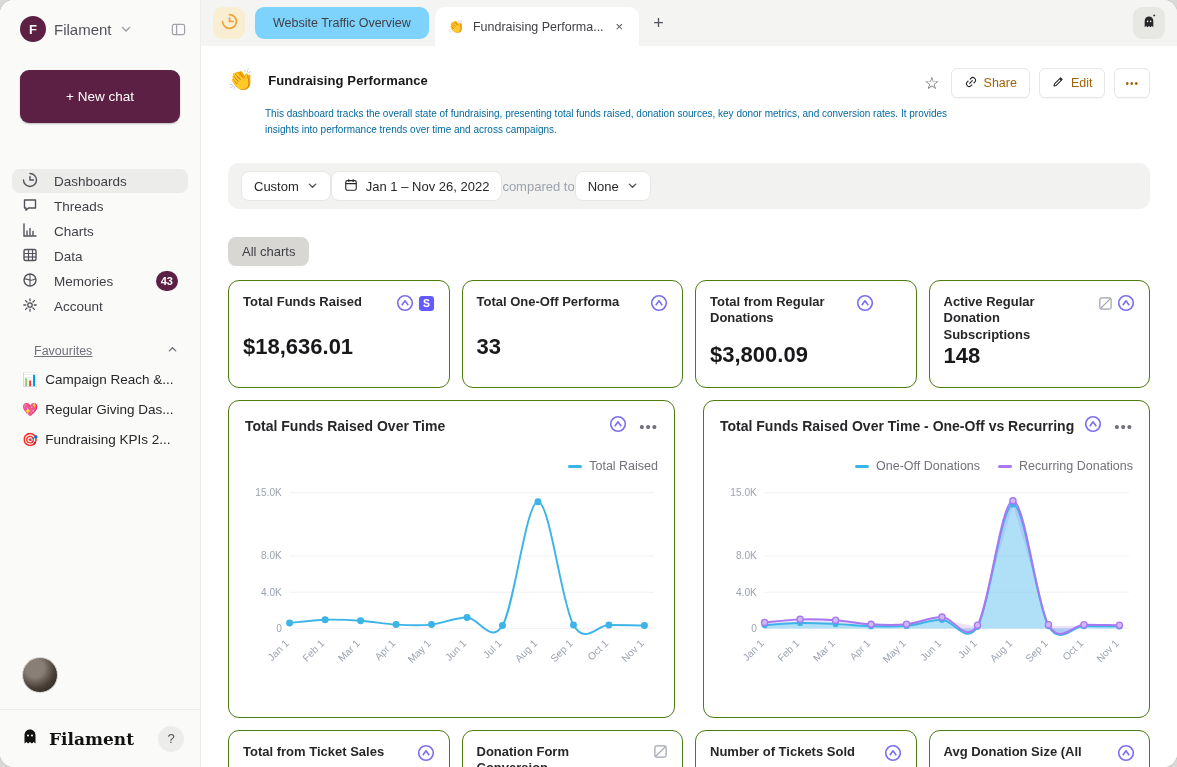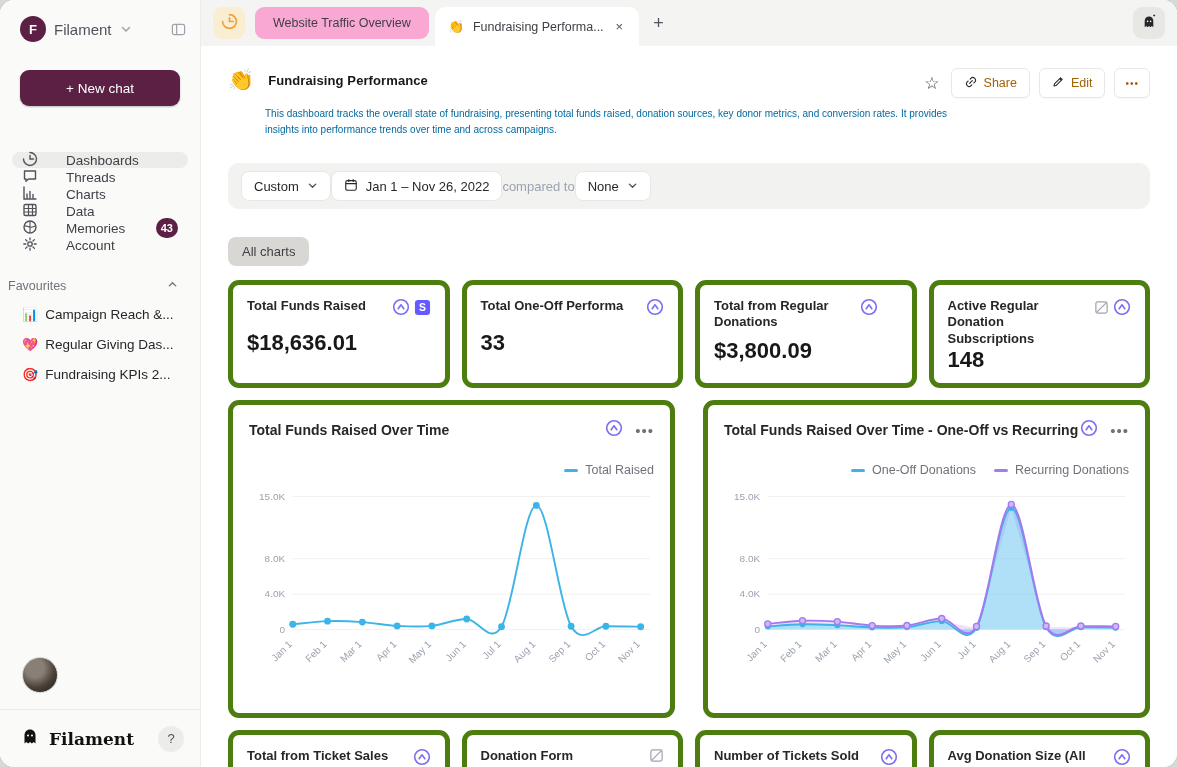--- a/index.html
+++ b/index.html
@@ -6,43 +6,43 @@
   html,body { width:1177px; height:767px; background:#d9d9d7; font-family:"Liberation Sans", sans-serif; overflow:hidden; }
   .window { width:1177px; height:767px; border-radius:14px; overflow:hidden; display:flex; background:#fff; box-shadow:0 0 0 1px rgba(0,0,0,.07); }
 
   
   .sidebar { width:201px; min-width:201px; background:#fafaf9; border-right:1px solid #ececea; display:flex; flex-direction:column; }
   .sb-head { display:flex; align-items:center; gap:8px; padding:16px 14px 10px 20px; }
   .sb-logo { width:26px; height:26px; border-radius:50%; background:#5c2044; color:#fff; font-size:13px; font-weight:700; display:flex; align-items:center; justify-content:center; }
   .sb-name { font-size:15px; color:#52525b; font-weight:500; flex:0 0 auto; }
   .sb-head .spacer { flex:1; }
   .icon-btn { background:none; border:none; color:#a1a1aa; cursor:pointer; display:flex; align-items:center; }
-  .new-chat { margin:18px 20px 0 20px; height:36px; background:#5c2044; border:none; border-radius:9px; color:#fff; font-size:13.5px; font-weight:500; cursor:pointer; box-shadow:0 1px 2px rgba(0,0,0,.25); font-family:inherit; }
+  .new-chat { margin:18px 20px 0 20px; height:53px; background:#5c2044; border:none; border-radius:9px; color:#fff; font-size:13.5px; font-weight:500; cursor:pointer; box-shadow:0 1px 2px rgba(0,0,0,.25); font-family:inherit; }
   .sb-nav { margin:46px 12px 0 12px; display:flex; flex-direction:column; gap:1px; }
-  .sb-item { display:flex; align-items:center; gap:28px; height:16px; padding:0 10px; border-radius:8px; font-size:13.5px; color:#3f3f46; cursor:pointer; }
+  .sb-item { display:flex; align-items:center; gap:16px; height:24px; padding:0 10px; border-radius:8px; font-size:13.5px; color:#3f3f46; cursor:pointer; }
   .sb-item.active { background:#ececea; }
   .sb-item svg { flex:0 0 auto; }
   .sb-item .lbl { flex:1; }
   .badge { min-width:20px; height:20px; border-radius:10px; background:#5c2044; color:#fff; font-size:11px; font-weight:600; display:flex; align-items:center; justify-content:center; padding:0 5px; }
-  .fav-head { display:flex; align-items:center; margin:26px 22px 6px 8px; color:#71717a; font-size:12.5px; }
+  .fav-head { display:flex; align-items:center; margin:26px 22px 6px 34px; color:#71717a; font-size:12.5px;text-decoration:underline; }
   .fav-head .spacer { flex:1; }
   .fav-item { display:flex; align-items:center; gap:7px; height:30px; margin:0 12px; padding:0 10px; border-radius:8px; font-size:13.5px; color:#27272a; cursor:pointer; white-space:nowrap; overflow:hidden; }
   .fav-emoji { font-size:13px; }
   .sb-bottom { margin-top:auto; }
   .avatar { width:36px; height:36px; border-radius:50%; margin:0 0 16px 22px; background:radial-gradient(circle at 35% 30%, #8a7f76 0 28%, #4a4038 60%, #1d1a18 100%); border:1px solid #d4d4d2; cursor:pointer; }
   .sb-foot { border-top:1px solid #ececea; height:58px; display:flex; align-items:center; padding:0 16px 0 20px; gap:9px; }
   .foot-brand { font-family:"DejaVu Serif", serif; font-weight:700; font-size:17px; color:#111; flex:1; }
   .help-btn { width:26px; height:26px; border-radius:50%; background:#ececea; border:none; color:#52525b; font-size:13px; cursor:pointer; }
 
   
   .main { flex:1; display:flex; flex-direction:column; min-width:0; background:#f4f4f2; }
   .tabstrip { height:46px; display:flex; align-items:flex-end; padding:0 10px 0 12px; background:#f4f4f2; }
   .strip-iconbtn { width:32px; height:32px; border-radius:9px; background:#faeed2; border:none; margin:0 10px 7px 0; display:flex; align-items:center; justify-content:center; cursor:pointer; }
   .tab { display:flex; align-items:center; gap:8px; font-size:12.5px; color:#3f3f46; cursor:pointer; }
-  .tab.inactive { background:#f9a8d4; border-radius:9px; height:32px; padding:0 18px; margin:0 6px 7px 0;justify-content:center; }
+  .tab.inactive { background:#7dd3fc; border-radius:9px; height:32px; padding:0 18px; margin:0 6px 7px 0;justify-content:center; }
   .tab.active { background:#fff; border-radius:10px 10px 0 0; height:39px; padding:0 12px 0 14px; font-weight:500; }
   .tab-close { background:none; border:none; color:#52525b; font-size:13px; cursor:pointer; padding:2px 4px; }
   .newtab-btn { background:none; border:none; font-size:18px; color:#52525b; margin:0 0 12px 14px; cursor:pointer; }
   .tabstrip .spacer { flex:1; }
   .ghost-btn { width:32px; height:32px; border-radius:9px; background:#e7e7e4; border:none; margin:0 2px 7px 0; display:flex; align-items:center; justify-content:center; cursor:pointer; position:relative; }
 
   .content { flex:1; background:#fff; overflow:hidden; padding:22px 27px 0 27px; position:relative; }
   .page-head { display:flex; align-items:flex-start; }
   .title-row { display:flex; align-items:center; gap:14px; }
   .page-emoji { font-size:21px; }
@@ -52,21 +52,21 @@
   .pill-btn { display:flex; align-items:center; gap:6px; height:30px; padding:0 12px; background:#fff; border:1px solid #e7e7e5; border-radius:6px; font-size:12.5px; color:#a16207; cursor:pointer; box-shadow:0 1px 1px rgba(0,0,0,.03); font-family:inherit; }
   .desc { margin:8px 0 0 37px; max-width:700px; font-size:10px; line-height:1.55; color:#0369a1; }
 
   .filterbar { margin-top:26px; height:46px; background:#f2f2f0; border-radius:11px; display:flex; align-items:center; padding:0 13px; }
   .filter-pill { display:flex; align-items:center; gap:8px; height:30px; padding:0 12px; background:#fff; border:1px solid #e7e7e5; border-radius:8px; font-size:13px; color:#27272a; cursor:pointer; font-family:inherit; }
   .compared { font-size:13px; color:#9ca3af; }
 
   .chip { display:inline-flex; align-items:center; margin-top:28px; height:29px; padding:0 14px; background:#d8d7d3; border-radius:8px; font-size:13px; color:#3f3f46; cursor:pointer; }
 
   .kpi-grid { display:grid; grid-template-columns:repeat(4,1fr); gap:12px; margin-top:14px; }
-  .card { background:#fff; border:5px solid #4d7c0f; border-radius:11px; }
+  .card { background:#fff; border:1px solid #4d7c0f; border-radius:11px; }
   .kpi-card { height:108px; padding:13px 14px; display:flex; flex-direction:column; }
   .kpi-top { display:flex; align-items:flex-start; gap:6px; }
   .kpi-title { font-size:13px; font-weight:700; color:#27272a; line-height:1.25; flex:1; padding-right:4px; }
   .kpi-icons { display:flex; align-items:center; gap:4px; }
   .kpi-value { font-size:22px; font-weight:700; color:#18181b; margin-top:auto; margin-bottom:14px; }
   .kpi-card.tall-title .kpi-value { margin-bottom:6px; }
 
   .chart-grid { display:grid; grid-template-columns:1fr 1fr; gap:28px; margin-top:12px; }
   .chart-card { height:318px; padding:14px 16px; }
   .chart-head { display:flex; align-items:center; }

